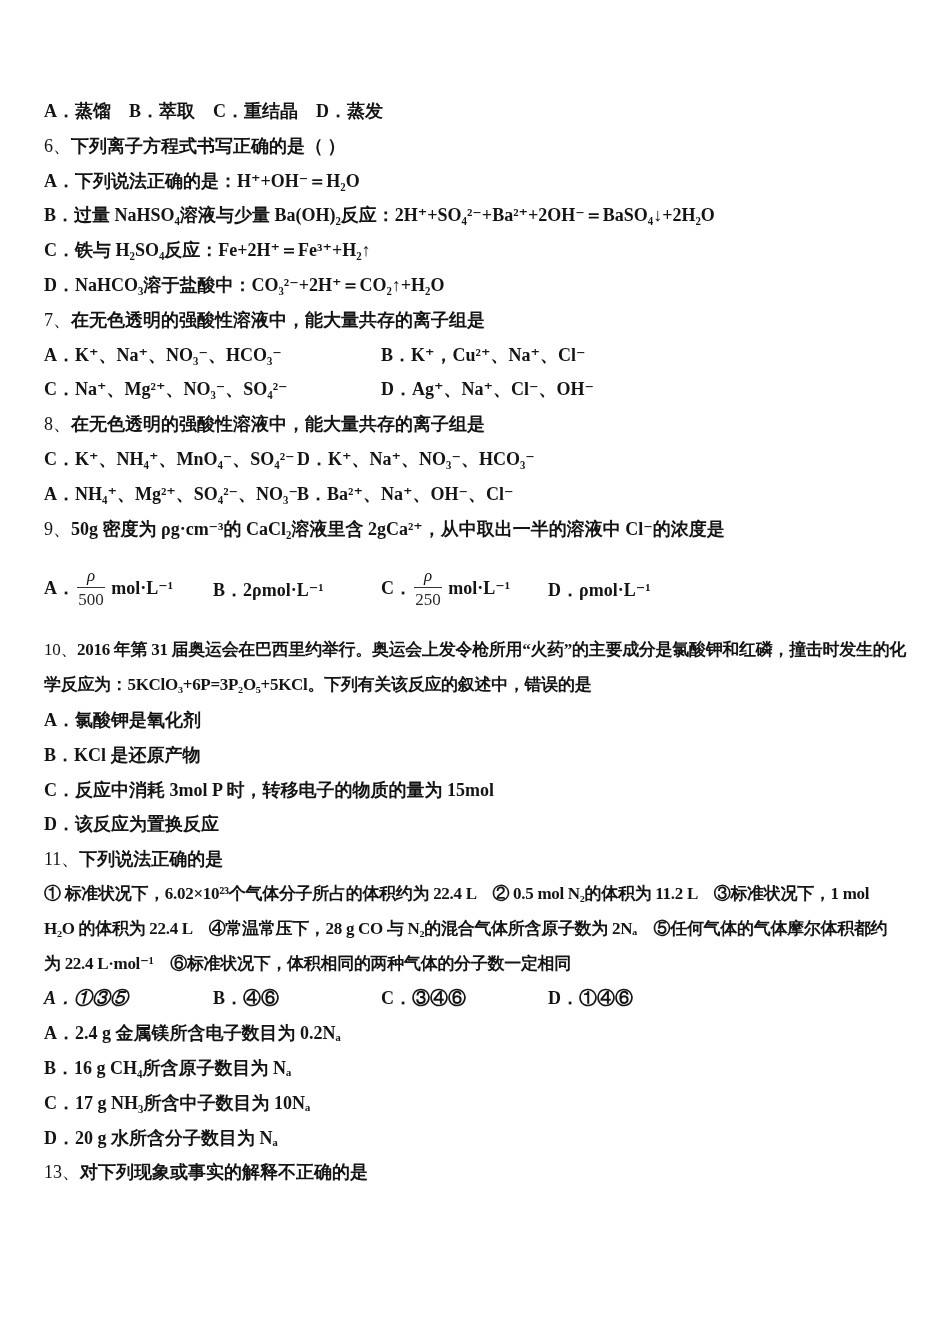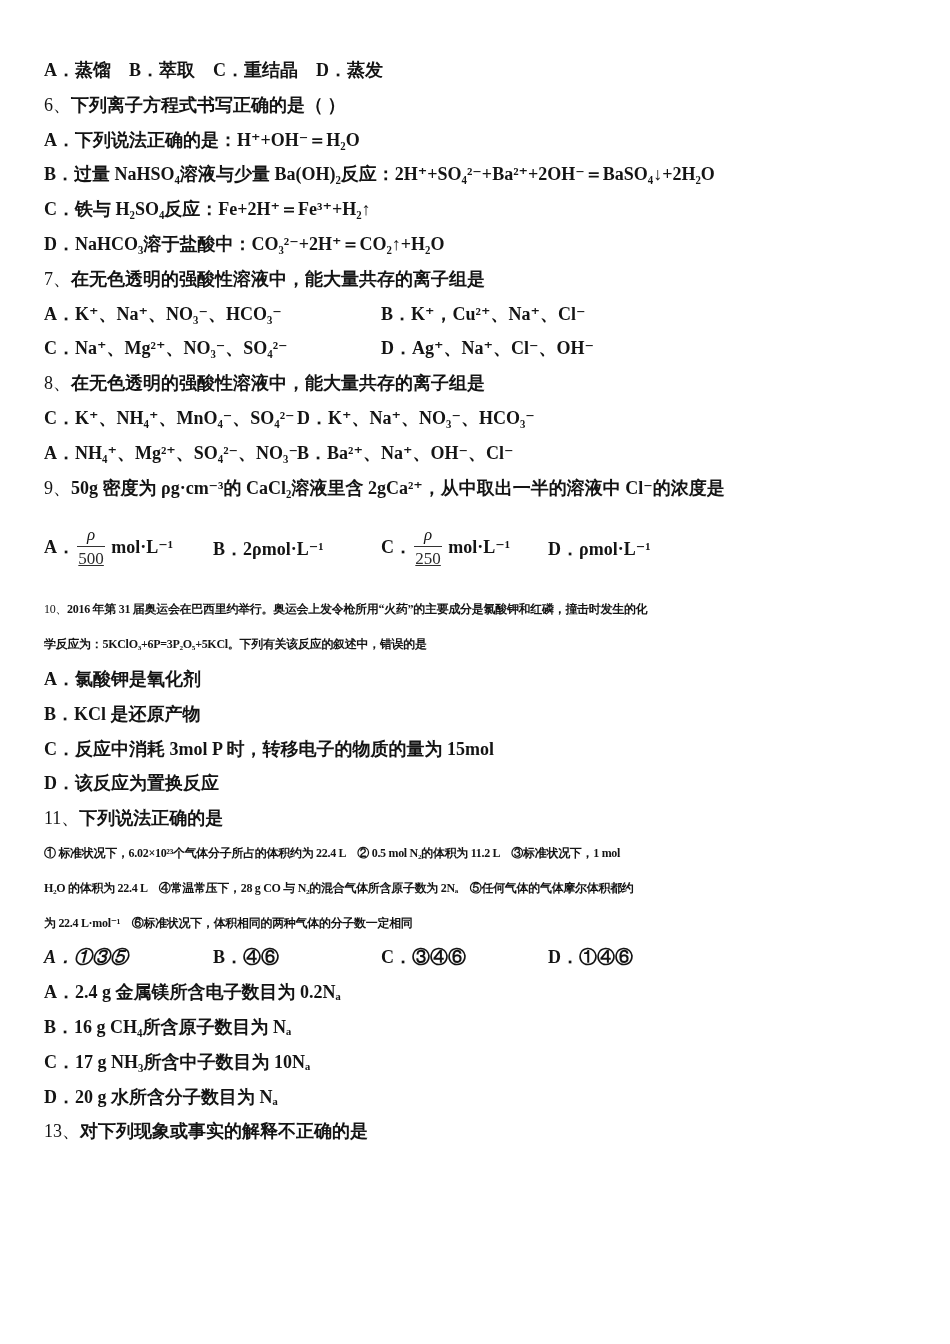--- a/index.html
+++ b/index.html
@@ -3,34 +3,34 @@
 <meta charset="utf-8">
 <style>
   html, body { margin: 0; padding: 0; background: #ffffff; }
   .page {
     position: relative;
     width: 950px;
     height: 1344px;
     background: #ffffff;
     overflow: hidden;
     box-sizing: border-box;
-    padding: 53px 20px 0 44px;
+    padding: 94px 20px 0 44px;
     font-family: "Liberation Serif", "DejaVu Serif", serif;
     color: #141414;
     border-radius: 26px;
   }
   .line {
     height: 34.8px;
     line-height: 34.8px;
     font-size: 18px;
     font-weight: 700;
     white-space: nowrap;
   }
   .qnum { font-weight: 400; }
-  .para { font-size: 12px; letter-spacing: -0.3px; }
+  .para { font-size: 17px; letter-spacing: -0.3px; }
   .q7row .c1 { display: inline-block; width: 337px; }
   .q8row .c1 { display: inline-block; width: 253px; }
   .cols4 .c1 { display: inline-block; width: 169px; font-style: italic; }
   .cols4 .c2 { display: inline-block; width: 168px; }
   .cols4 .c3 { display: inline-block; width: 167px; }
   .frac-row {
     height: 87px;
     display: flex;
     align-items: center;
     font-size: 18px;
@@ -54,21 +54,20 @@
     line-height: 21px;
     padding: 0 10px 1px 10px;
     border-bottom: 1.6px solid #333;
   }
   .frac .fden {
     display: block;
     font-size: 17px;
     line-height: 21px;
     padding-top: 1px;
     color: #2b2b2b;
-    text-decoration: underline;
   }
 </style>
 </head>
 <body>
 
 <div class="page">
 
   <div class="line">A．蒸馏　B．萃取　C．重结晶　D．蒸发</div>
 
   <div class="line"><span class="qnum">6、</span><span>下列离子方程式书写正确的是（ ）</span></div>

